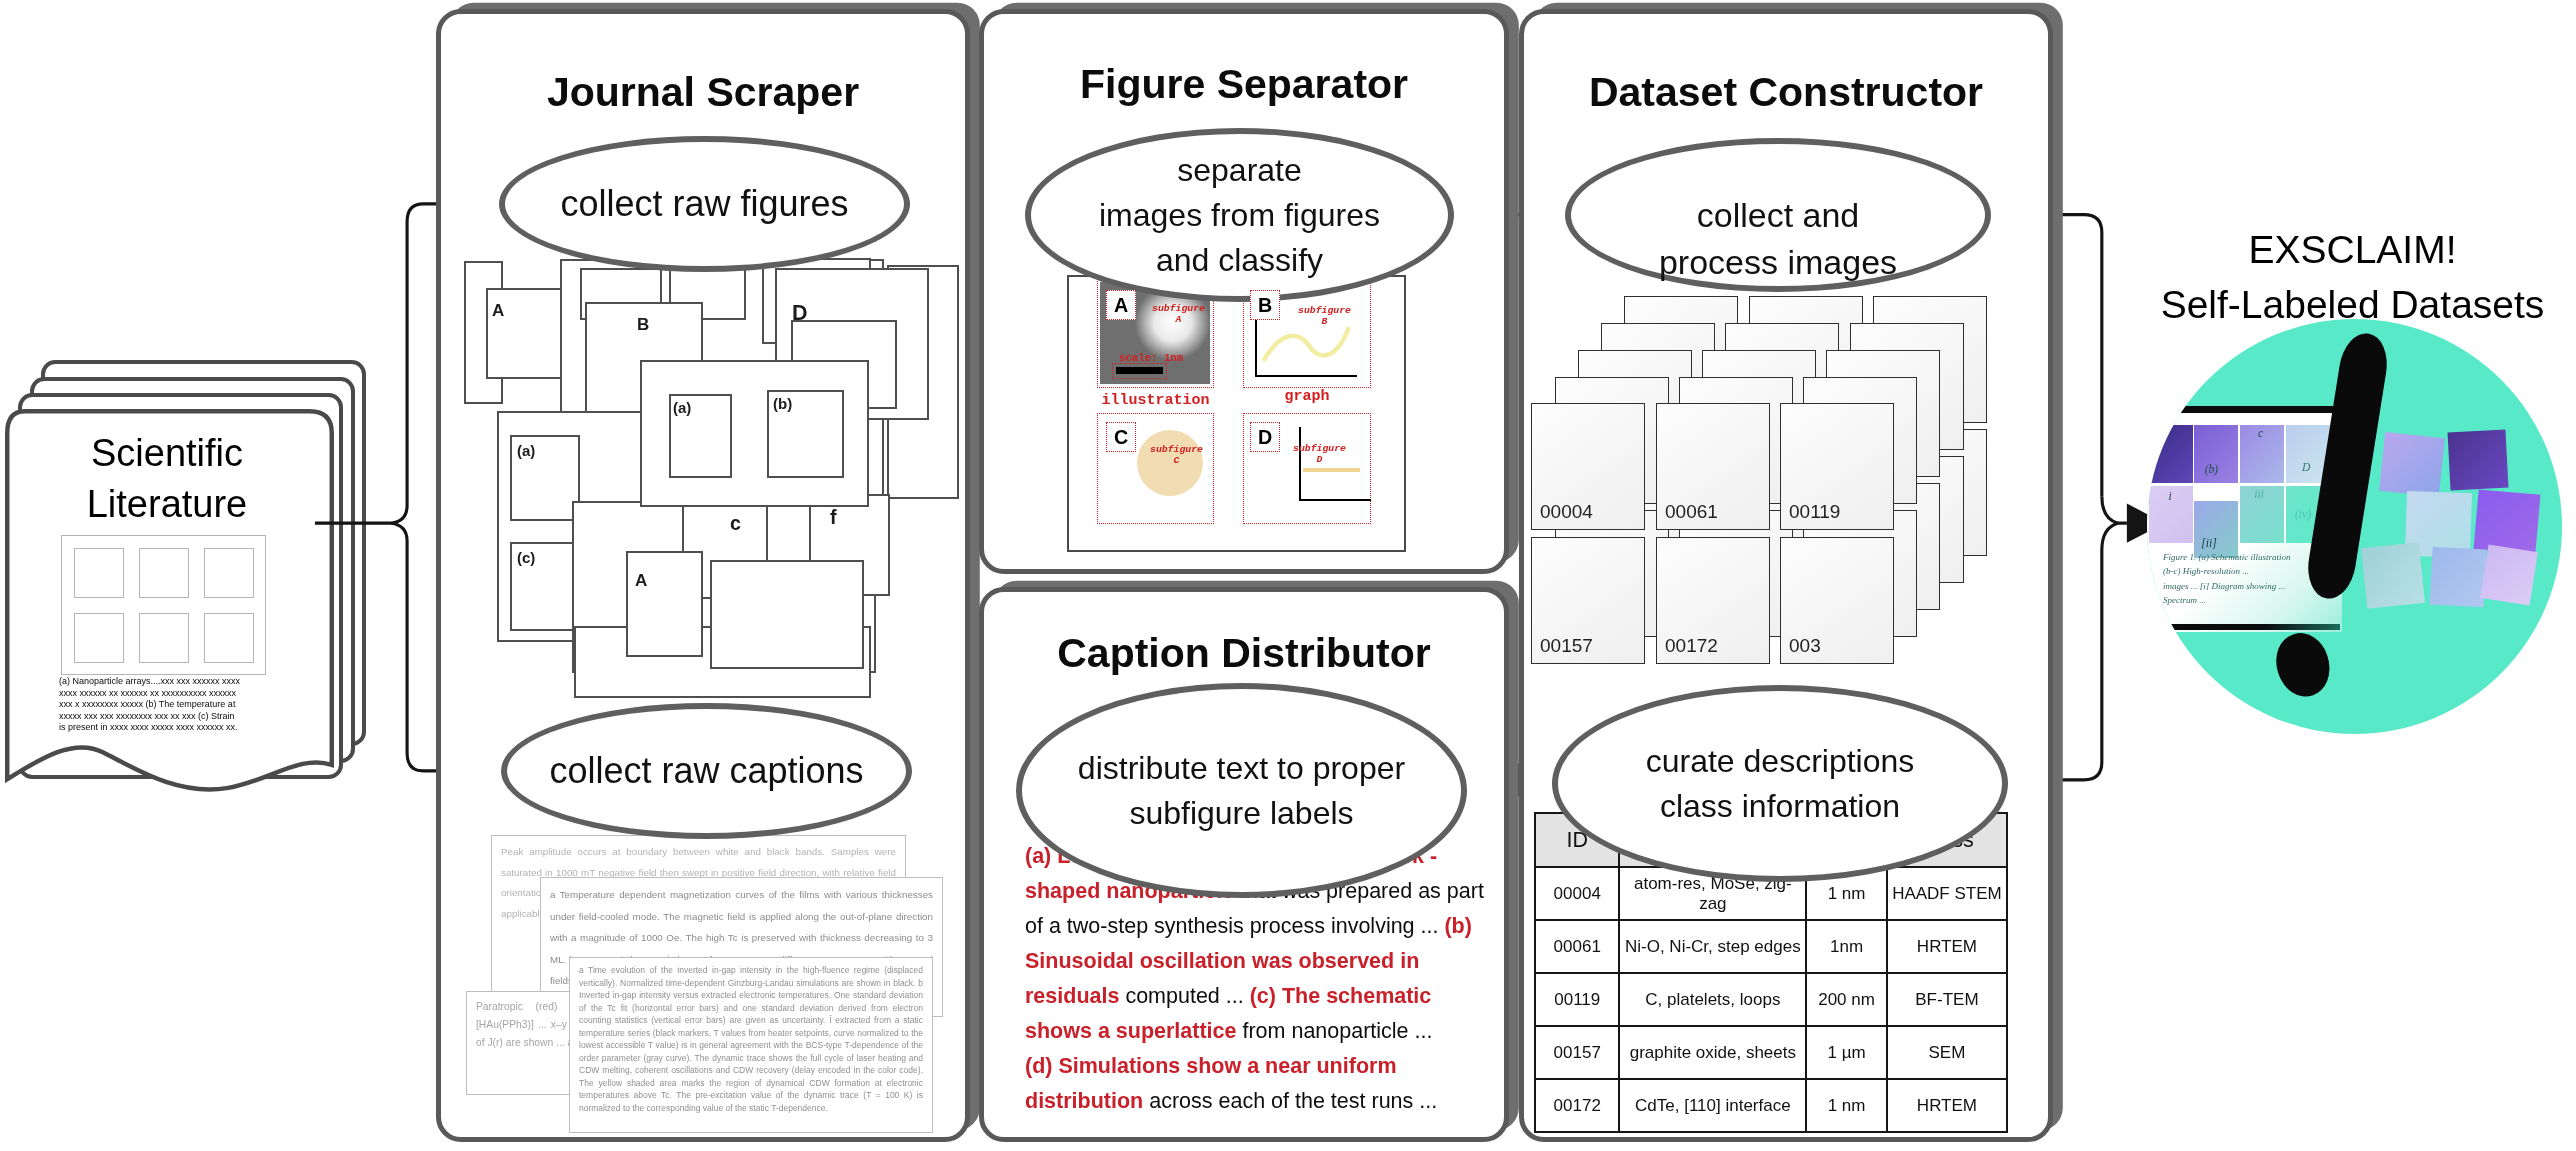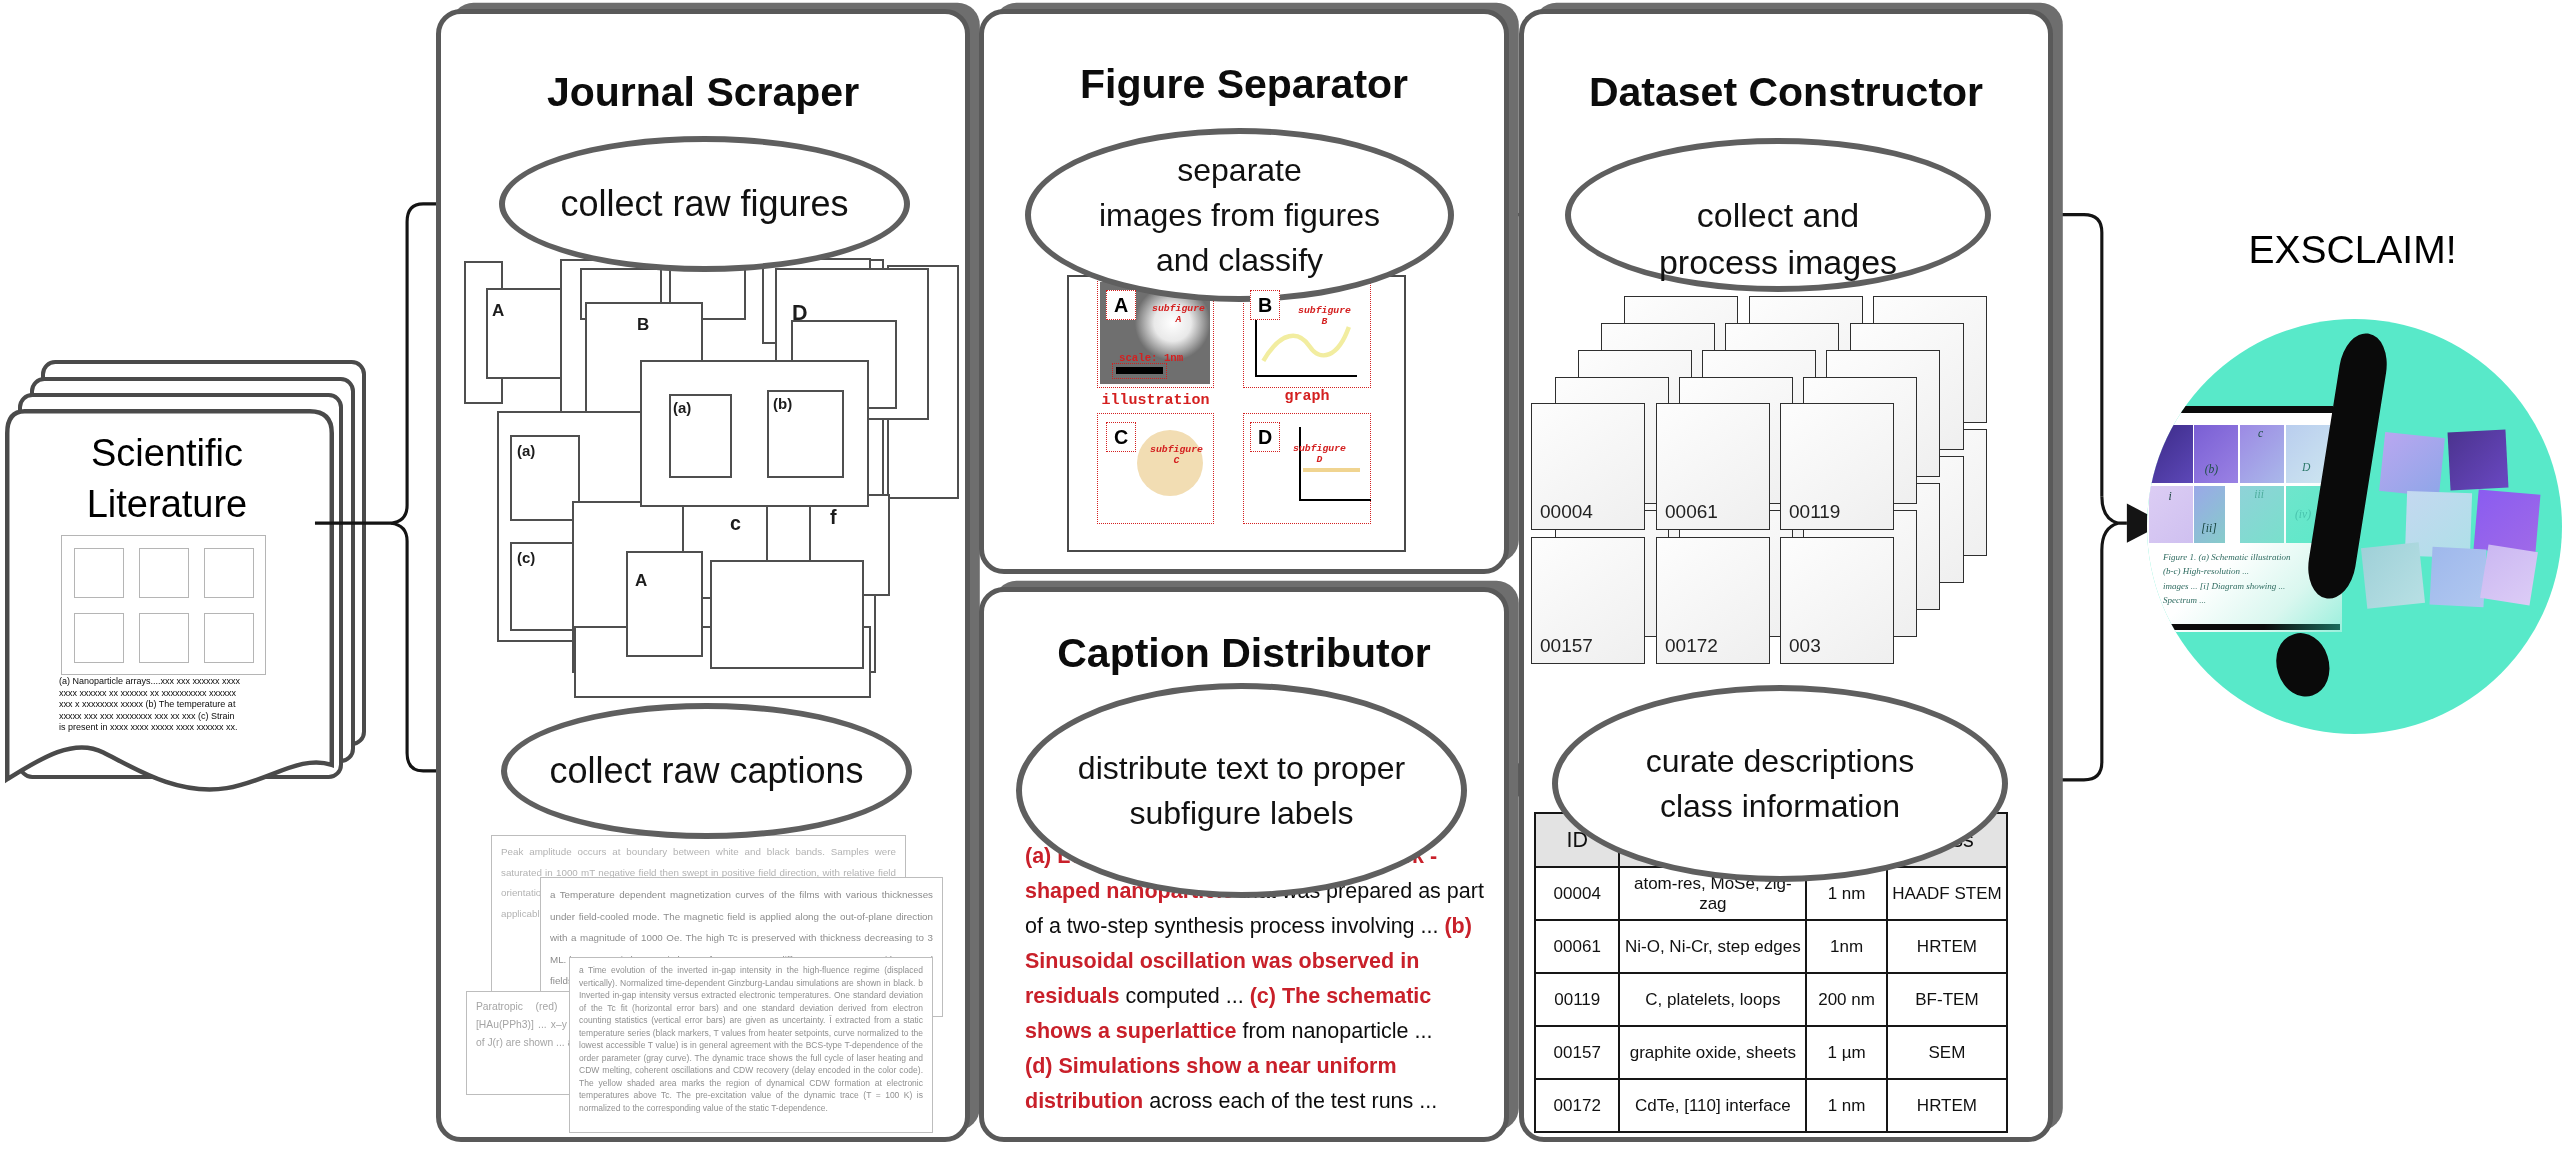--- a/index.html
+++ b/index.html
@@ -343,20 +343,21 @@
       <td>00172</td>
       <td>CdTe, [110] interface</td>
       <td>1 nm</td>
       <td>HRTEM</td>
     </tr>
   </tbody>
     </table>
 
   <div class="out-title" style="left:2129px;top:222px;width:447px;">
     <div>EXSCLAIM!</div>
+    <div>Self-Labeled Datasets</div>
   </div>
 
   <div id="teal-circle" style="background:#58e9c9;">
 
     <div class="abs" style="left:0px;top:92px;width:195px;height:221px;
          background:linear-gradient(135deg,#ffffff 55%,#d9f7ef 80%,#9aefdc 100%);"></div>
     <div class="abs" style="left:2.7px;top:87px;width:183px;height:7.2px;background:#0b0b0b;"></div>
     <div class="abs" style="left:2.7px;top:305px;width:190px;height:6.3px;background:linear-gradient(90deg,#0b0b0b 60%,#1b6b5c);"></div>
 
     <div class="abs" style="left:1.8px;top:106px;width:44px;height:58px;background:linear-gradient(135deg,#3b2a86,#5d48b8);">
@@ -368,21 +369,21 @@
     <div class="abs" style="left:93px;top:106px;width:44px;height:58px;background:linear-gradient(135deg,#9c8ae4,#aab8ea);">
       <span class="abs hand" style="left:18px;top:1.8px;font-size:11.6px;color:#1e4f46;">c</span>
     </div>
     <div class="abs" style="left:139px;top:106px;width:44px;height:58px;background:linear-gradient(135deg,#b9cdee,#cde6f0);">
       <span class="abs hand" style="left:16px;top:36px;font-size:11.6px;color:#2e7a6b;">D</span>
     </div>
 
     <div class="abs" style="left:1.8px;top:167px;width:44px;height:57px;background:linear-gradient(135deg,#dccdf4,#cfc0f0);">
       <span class="abs hand" style="left:19.7px;top:3.6px;font-size:11.6px;color:#123f38;">i</span>
     </div>
-    <div class="abs" style="left:47px;top:167px;width:31px;height:57px;background:linear-gradient(135deg,#9aa8e8,#86ccca);">
+    <div class="abs" style="left:47px;top:182px;width:44px;height:57px;background:linear-gradient(135deg,#9aa8e8,#86ccca);">
       <span class="abs hand" style="left:7.2px;top:36px;font-size:11.6px;color:#123f38;">[ii]</span>
     </div>
     <div class="abs" style="left:93px;top:167px;width:44px;height:57px;background:linear-gradient(135deg,#8fd2d8,#79e0cc);">
       <span class="abs hand" style="left:14.3px;top:1.8px;font-size:11.6px;color:#4fae9e;">iii</span>
     </div>
     <div class="abs" style="left:139px;top:167px;width:44px;height:57px;background:linear-gradient(135deg,#6fe5cc,#5de9c9);">
       <span class="abs hand" style="left:9px;top:21.5px;font-size:11.6px;color:#49c4ae;">(iv)</span>
     </div>
 
     <div class="abs hand" style="left:16px;top:231px;width:179px;font-size:9px;line-height:14.3px;">

